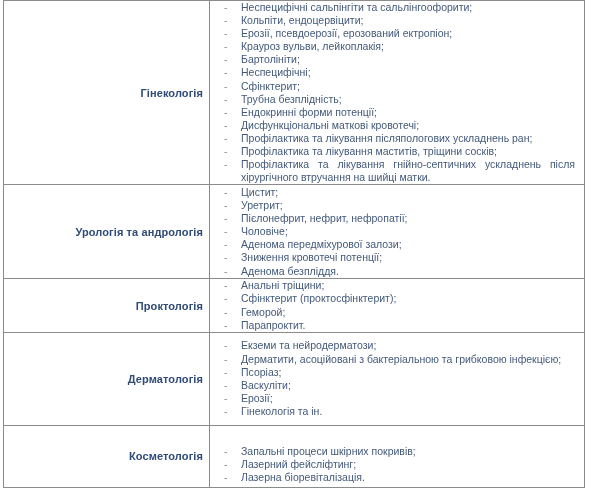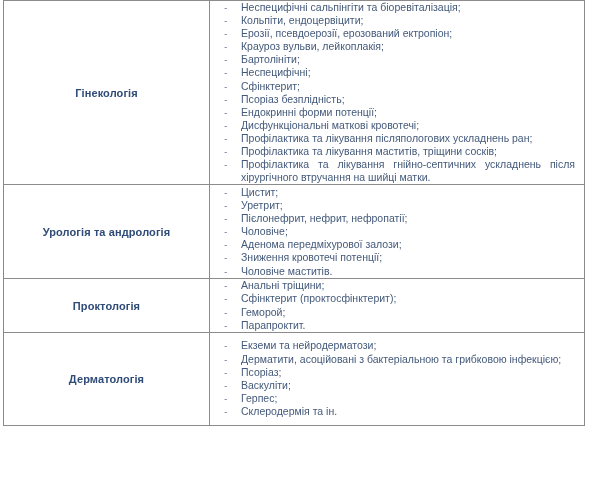--- a/index.html
+++ b/index.html
@@ -35,21 +35,21 @@
 
   .spec-table td {
     border: 1px solid #8b8b8b;
     padding: 0;
     vertical-align: middle;
     background: #ffffff;
   }
 
   .cat-cell {
     width: 205px;
-    text-align: center;
+    text-align: right;
     vertical-align: middle;
     margin-top: 39px;
   }
 
   .cat-label {
     display: block;
     font-size: 11px;
     font-weight: bold;
     color: #2f4b77;
     letter-spacing: 0.1px;
@@ -112,28 +112,28 @@
 
   <table class="spec-table">
     <tbody>
 
       <tr class="row-gyn">
         <td class="cat-cell">
           <span class="cat-label">Гінекологія</span>
         </td>
         <td class="list-cell">
           <ul class="dx-list">
-            <li><span class="dash">-</span><span>Неспецифічні сальпінгіти та біоревіталізація;</span></li>
+            <li><span class="dash">-</span><span>Неспецифічні сальпінгіти та сальлінгоофорити;</span></li>
             <li><span class="dash">-</span><span>Кольпіти, ендоцервіцити;</span></li>
             <li><span class="dash">-</span><span>Ерозії, псевдоерозії, ерозований ектропіон;</span></li>
             <li><span class="dash">-</span><span>Крауроз вульви, лейкоплакія;</span></li>
             <li><span class="dash">-</span><span>Бартолініти;</span></li>
             <li><span class="dash">-</span><span>Неспецифічні;</span></li>
             <li><span class="dash">-</span><span>Сфінктерит;</span></li>
-            <li><span class="dash">-</span><span>Псоріаз безплідність;</span></li>
+            <li><span class="dash">-</span><span>Трубна безплідність;</span></li>
             <li><span class="dash">-</span><span>Ендокринні форми потенції;</span></li>
             <li><span class="dash">-</span><span>Дисфункціональні маткові кровотечі;</span></li>
             <li><span class="dash">-</span><span>Профілактика та лікування післяпологових ускладнень ран;</span></li>
             <li><span class="dash">-</span><span>Профілактика та лікування маститів, тріщини сосків;</span></li>
             <li class="wrap"><span class="dash">-</span><span>Профілактика та лікування гнійно-септичних ускладнень після хірургічного втручання на шийці матки.</span></li>
           </ul>
         </td>
       </tr>
 
       <tr class="row-uro">
@@ -141,21 +141,21 @@
           <span class="cat-label">Урологія та андрологія</span>
         </td>
         <td class="list-cell">
           <ul class="dx-list">
             <li><span class="dash">-</span><span>Цистит;</span></li>
             <li><span class="dash">-</span><span>Уретрит;</span></li>
             <li><span class="dash">-</span><span>Пієлонефрит, нефрит, нефропатії;</span></li>
             <li><span class="dash">-</span><span>Чоловіче;</span></li>
             <li><span class="dash">-</span><span>Аденома передміхурової залози;</span></li>
             <li><span class="dash">-</span><span>Зниження кровотечі потенції;</span></li>
-            <li><span class="dash">-</span><span>Чоловіче маститів.</span></li>
+            <li><span class="dash">-</span><span>Аденома безпліддя.</span></li>
           </ul>
         </td>
       </tr>
 
       <tr class="row-proc">
         <td class="cat-cell">
           <span class="cat-label">Проктологія</span>
         </td>
         <td class="list-cell">
           <ul class="dx-list">
@@ -170,23 +170,35 @@
       <tr class="row-derm">
         <td class="cat-cell">
           <span class="cat-label">Дерматологія</span>
         </td>
         <td class="list-cell">
           <ul class="dx-list">
             <li><span class="dash">-</span><span>Екземи та нейродерматози;</span></li>
             <li class="wrap"><span class="dash">-</span><span>Дерматити, асоційовані з бактеріальною та грибковою інфекцією;</span></li>
             <li><span class="dash">-</span><span>Псоріаз;</span></li>
             <li><span class="dash">-</span><span>Васкуліти;</span></li>
-            <li><span class="dash">-</span><span>Герпес;</span></li>
-            <li><span class="dash">-</span><span>Склеродермія та ін.</span></li>
-          </ul>
-        </td>
-      </tr>
-
+            <li><span class="dash">-</span><span>Ерозії;</span></li>
+            <li><span class="dash">-</span><span>Гінекологія та ін.</span></li>
+          </ul>
+        </td>
+      </tr>
+
+      <tr class="row-cosm">
+        <td class="cat-cell">
+          <span class="cat-label">Косметологія</span>
+        </td>
+        <td class="list-cell">
+          <ul class="dx-list">
+            <li><span class="dash">-</span><span>Запальні процеси шкірних покривів;</span></li>
+            <li><span class="dash">-</span><span>Лазерний фейсліфтинг;</span></li>
+            <li><span class="dash">-</span><span>Лазерна біоревіталізація.</span></li>
+          </ul>
+        </td>
+      </tr>
 
     </tbody>
   </table>
 
 </div>
 
 </body></html>

